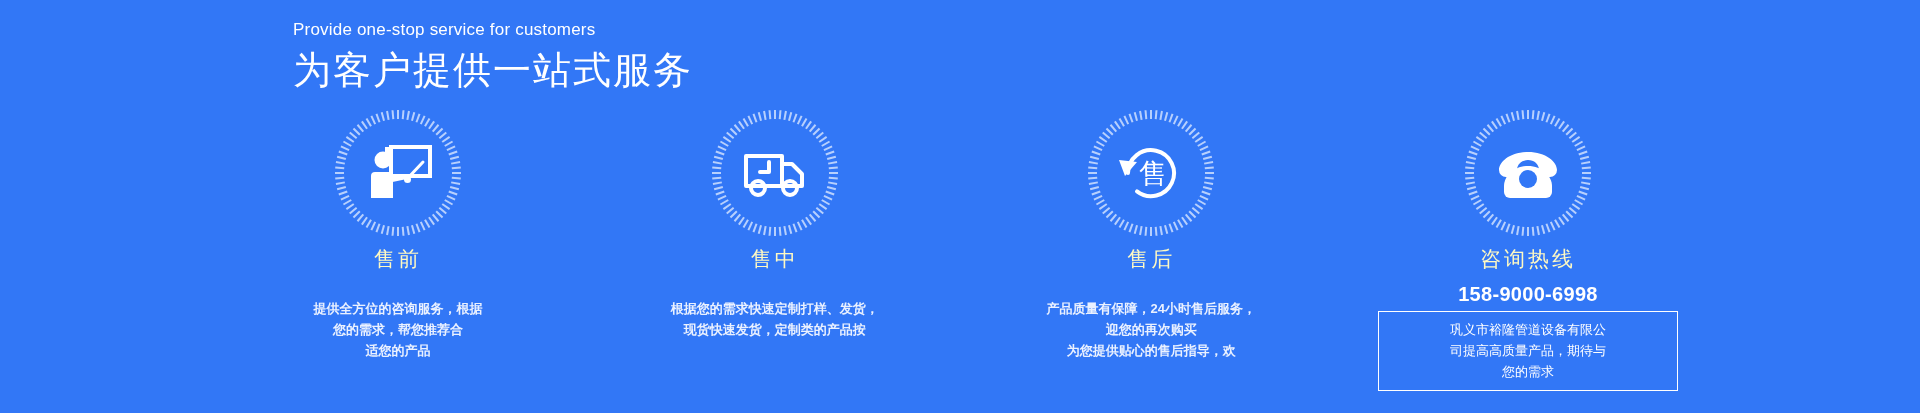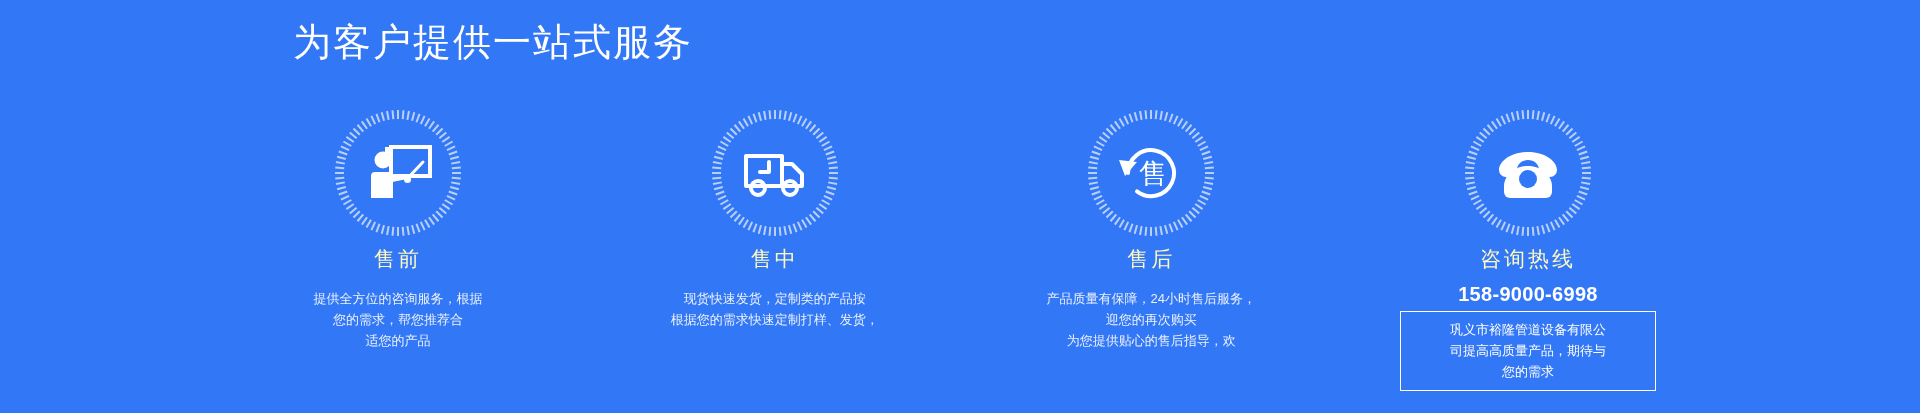--- a/index.html
+++ b/index.html
@@ -70,23 +70,23 @@
 
   .col-title {
     margin-top:6px;
     font-size:21px;
     font-weight:400;
     letter-spacing:3px;
     color:#fef9c3;
     line-height:30px;
   }
   .col-desc {
-    margin-top:14px;
+    margin-top:24px;
     font-size:13px;
-    font-weight:400;
+    font-weight:700;
     line-height:21px;
     color:#eaf1ff;
     max-width:300px;
   }
   .col-desc span { display:block; }
 
   .phone-number {
     margin-top:8px;
     font-size:20px;
     font-weight:bold;
@@ -94,30 +94,31 @@
     color:#ffffff;
     line-height:25px;
   }
   .note-box {
     margin-top:4px;
     border:1px solid #ffffff;
     padding:7px 12px 8px 12px;
     font-size:13px;
     line-height:21px;
     color:#ffffff;
-    width:256px;
+    width:300px;
   }
   .note-box span { display:block; }
 </style>
 </head>
 <body>
 
 <div class="banner">
 
   <div class="headings">
+    <div class="eyebrow">Provide one-stop service for customers</div>
     <div class="title-cn">为客户提供一站式服务</div>
   </div>
 
   <div class="columns">
 
     <div class="col">
       <div class="icon-wrap">
         <svg class="ring" viewBox="0 0 130 130">
           <g stroke="#cfe0ff" stroke-width="2" stroke-linecap="butt" opacity="0.85">
             <g id="ticks1">
@@ -301,22 +302,22 @@
             <path d="M8 20 h36 v30 h-36 z" fill="none" stroke="#fff" stroke-width="4" stroke-linejoin="round"></path>
             <path d="M44 28 h10 l10 10 v12 h-20 z" fill="none" stroke="#fff" stroke-width="4" stroke-linejoin="round"></path>
             <circle cx="20" cy="52" r="7" fill="none" stroke="#fff" stroke-width="4"></circle>
             <circle cx="52" cy="52" r="7" fill="none" stroke="#fff" stroke-width="4"></circle>
             <path d="M31 26 v10 h-9" fill="none" stroke="#fff" stroke-width="4" stroke-linecap="round" stroke-linejoin="round"></path>
           </svg>
         </span>
       </div>
       <div class="col-title">售中</div>
       <div class="col-desc">
+        <span>根据您的需求快速定制打样、发货，</span>
         <span>现货快速发货，定制类的产品按</span>
-        <span>根据您的需求快速定制打样、发货，</span>
       </div>
     </div>
 
     <div class="col">
       <div class="icon-wrap">
         <svg class="ring" viewBox="0 0 130 130">
           <g stroke="#cfe0ff" stroke-width="2" opacity="0.85">
               <g id="ticks3">
                 <line x1="65.00" y1="11.00" x2="65.00" y2="2.00"></line>
                 <line x1="69.71" y1="11.21" x2="70.49" y2="2.24"></line>

